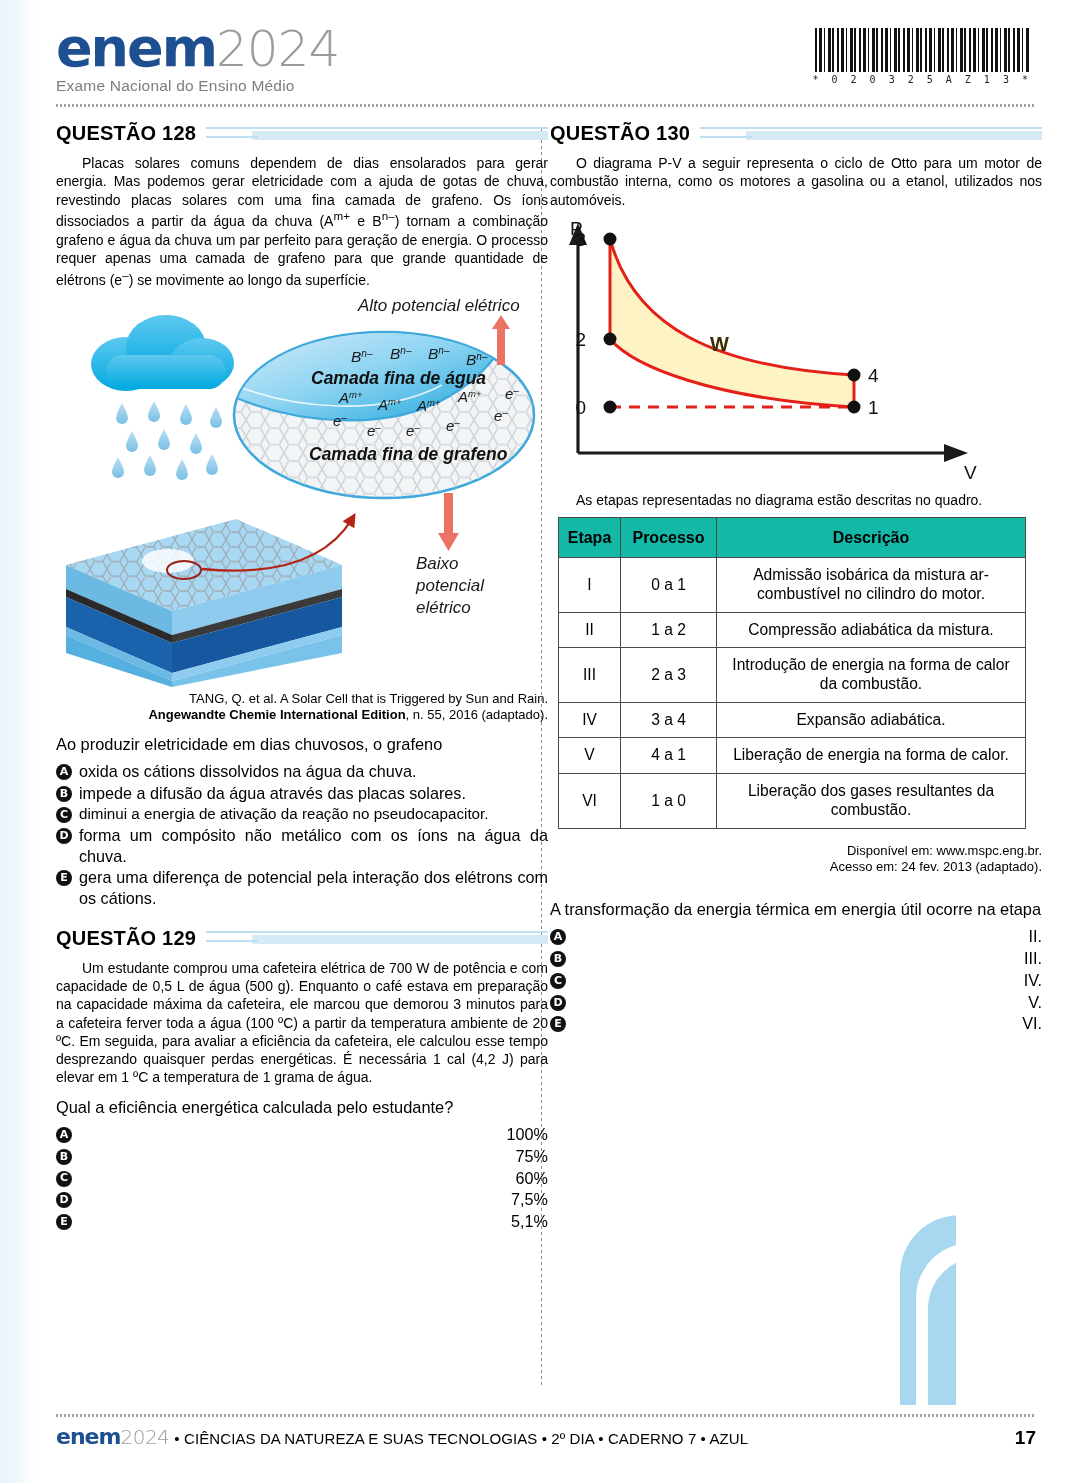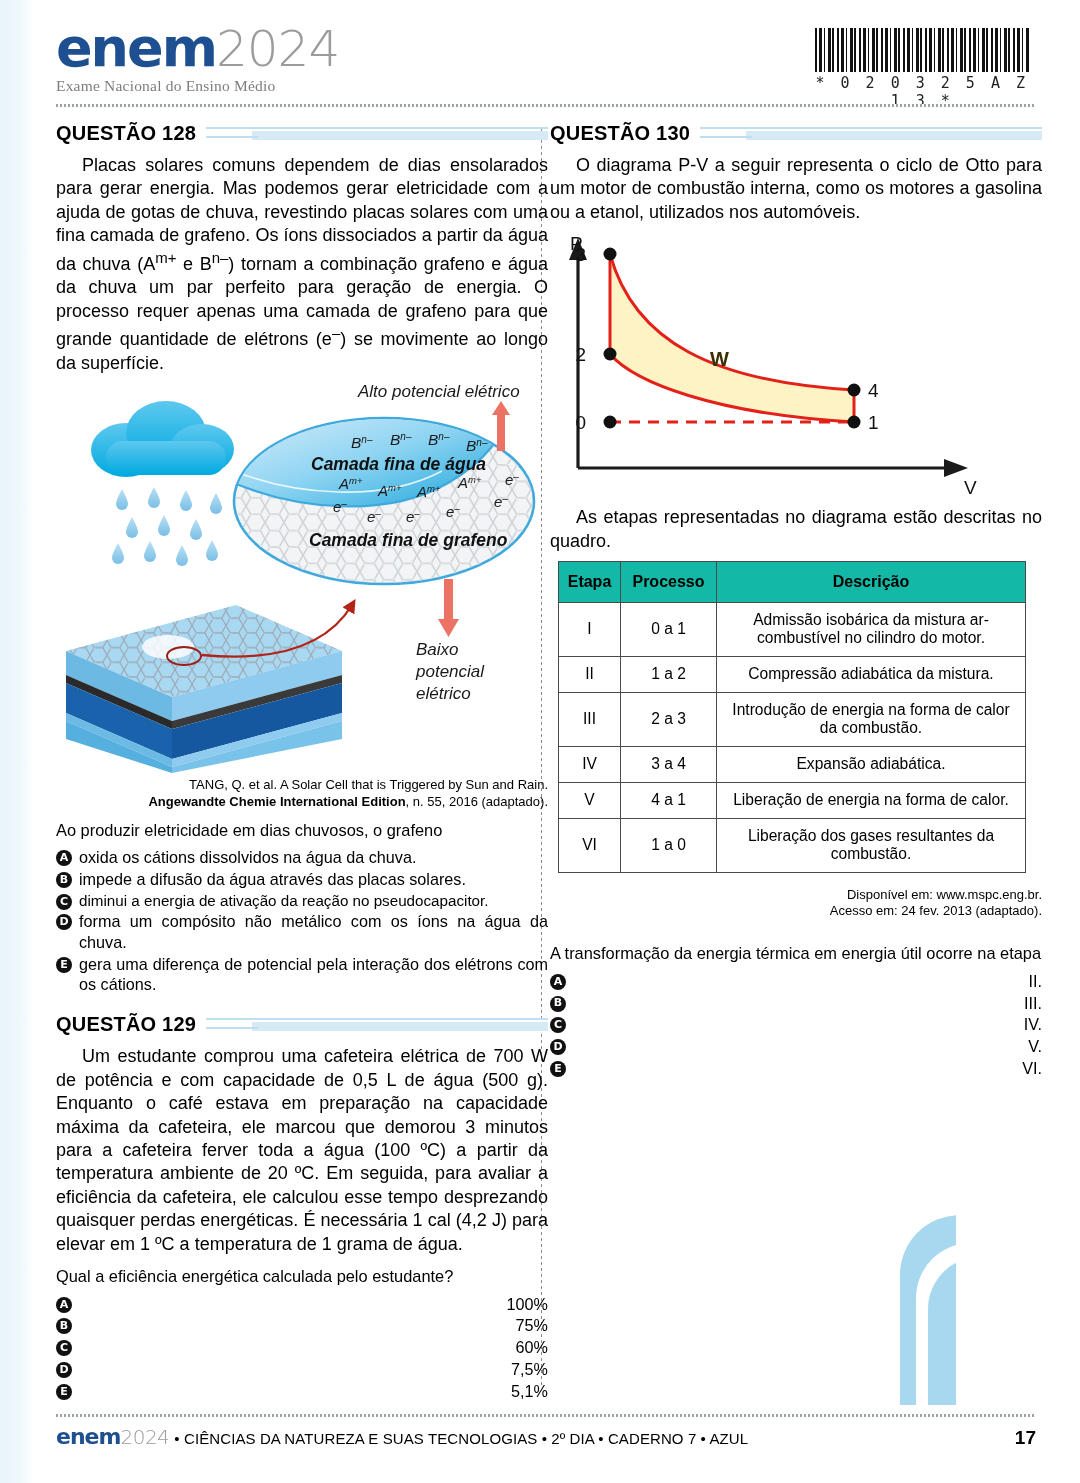--- a/index.html
+++ b/index.html
@@ -26,34 +26,34 @@
     font-family: "DejaVu Sans", sans-serif;
     font-size: 54px; font-weight: 700; color: #1d4f91; letter-spacing: -2px;
     line-height: .95;
   }
   .logo .yr {
     font-family: "DejaVu Sans", sans-serif;
     font-size: 50px; font-weight: 300; color: #9b9b9b; letter-spacing: -1px;
     line-height: .95;
   }
   .subtitle {
-    font-size: 15.5px; color: #7d7d7d; margin-top: 3px; letter-spacing: .2px; font-family: Liberation Serif, serif;
+    font-size: 15.5px; color: #7d7d7d; margin-top: 3px; letter-spacing: .2px;
   }
   .barcode-box { position: absolute; right: 0; top: 6px; width: 228px; text-align:center; }
   .barcode { height: 44px; width: 215px; margin: 0 auto;
     background: repeating-linear-gradient(90deg,
       #111 0px,#111 2px,#fff 2px,#fff 4px,
       #111 4px,#111 7px,#fff 7px,#fff 9px,
       #111 9px,#111 10px,#fff 10px,#fff 13px,
       #111 13px,#111 16px,#fff 16px,#fff 17px,
       #111 17px,#111 19px,#fff 19px,#fff 22px);
   }
   .barcode-label {
     font-family: "DejaVu Sans Mono", monospace;
-    font-size: 15px; letter-spacing: 3.5px; color: #222; margin-top: 2px;
+    font-size: 10px; letter-spacing: 3.5px; color: #222; margin-top: 2px;
   }
   .rule-dotted {
     position: absolute; left: 56px; width: 980px; height: 3px;
     background-image: repeating-linear-gradient(90deg,#9aa3a8 0,#9aa3a8 2px,#fff 2px,#fff 4px);
   }
   .rule-top { top: 104px; }
   .rule-bottom { top: 1414px; }
 
   
   .col { position: absolute; top: 122px; width: 492px; }
@@ -75,21 +75,21 @@
   }
   .q-head .q-line .bar-thin-top {
     position: absolute; left: 0; right: 0; top: 1px; height: 2px; background: #bcdff2;
   }
   .q-head .q-line .bar-thin-bot {
     position: absolute; left: 0; width: 52px; top: 10px; height: 2px; background: #bcdff2;
   }
 
   
   p.body {
-    font-size: 18px; line-height: 1.305; text-align: justify; text-justify: inter-word;
+    font-size: 14px; line-height: 1.305; text-align: justify; text-justify: inter-word;
     margin-bottom: 8px;
   }
   p.body.indent { text-indent: 26px; }
   .src {
     font-size: 13px; line-height: 1.25; text-align: right; margin-top: 4px; margin-bottom: 10px;
   }
   .src b { font-weight: 700; }
   .stem { font-size: 16.4px; line-height: 1.3; margin: 10px 0 6px 0; }
 
   

